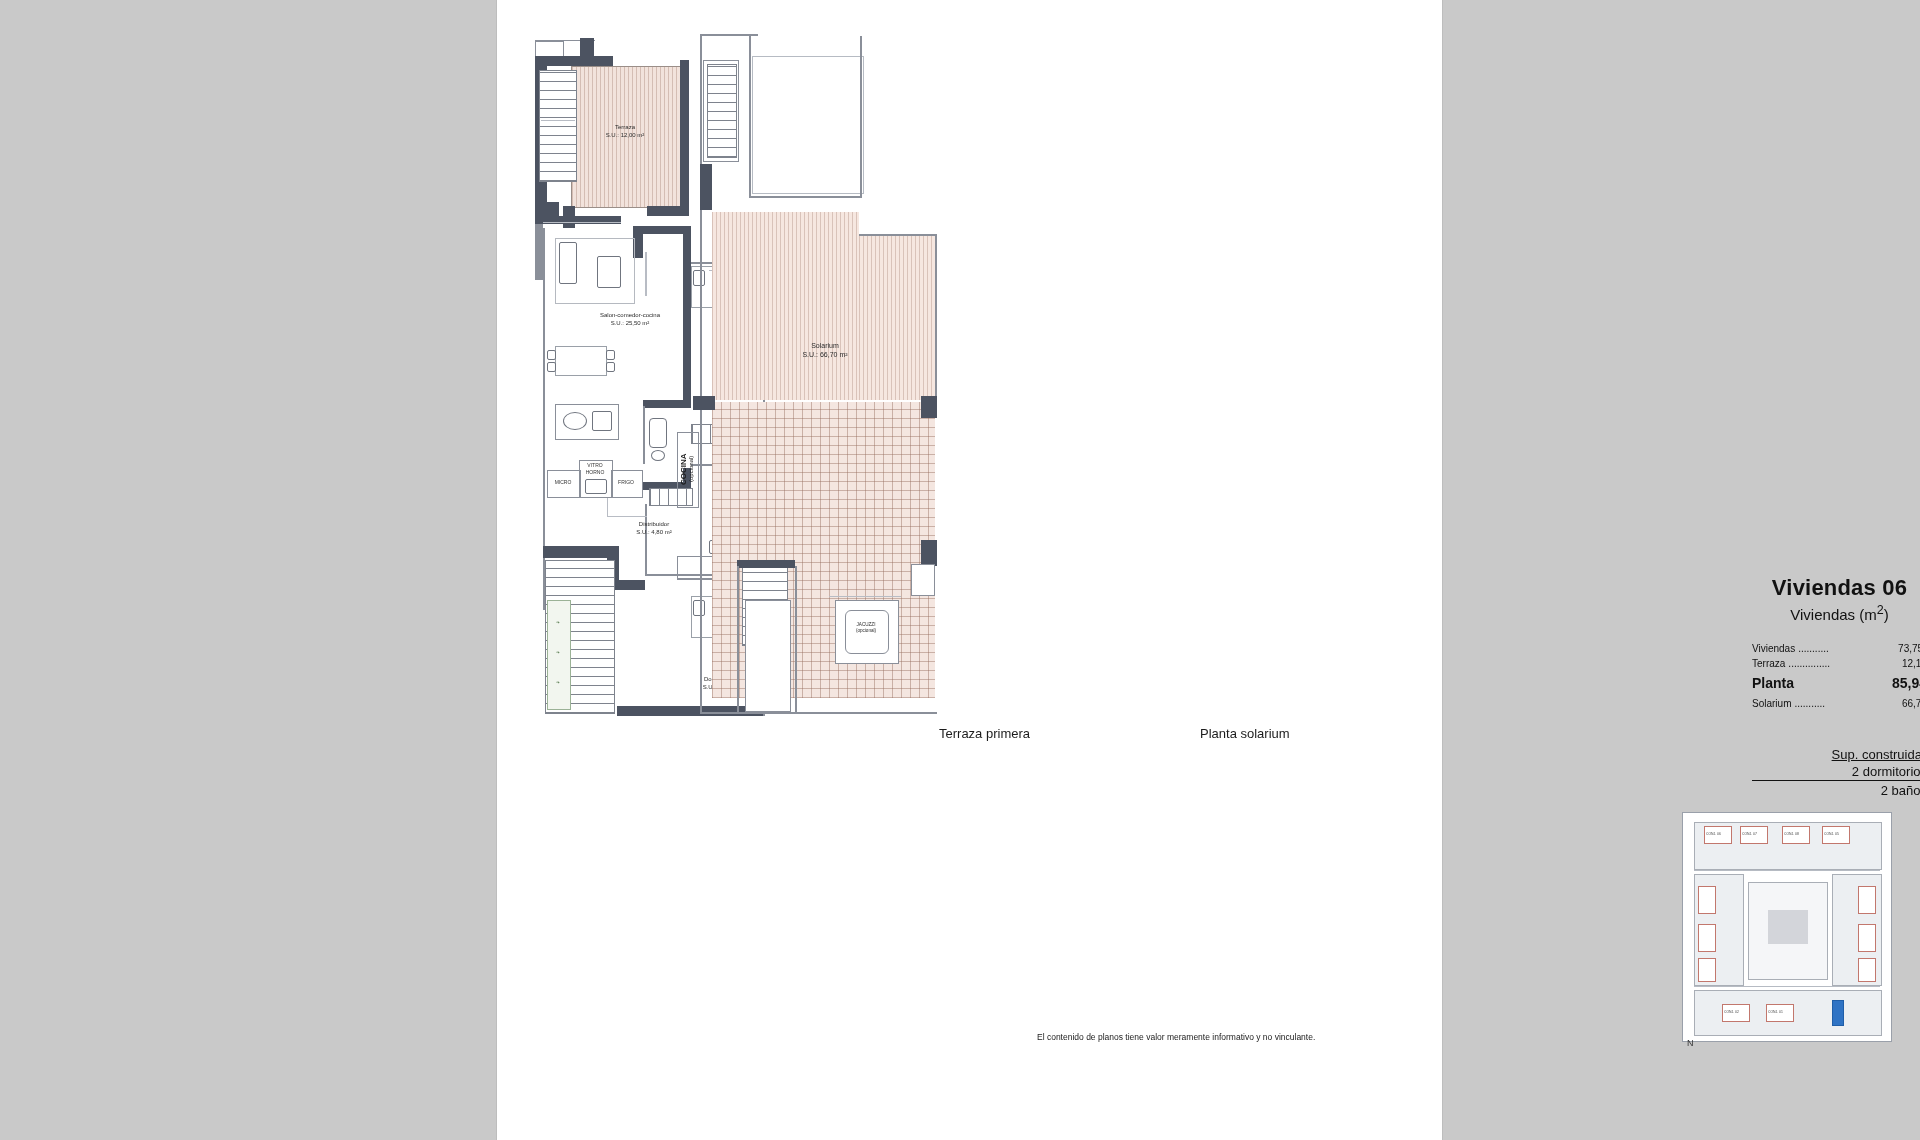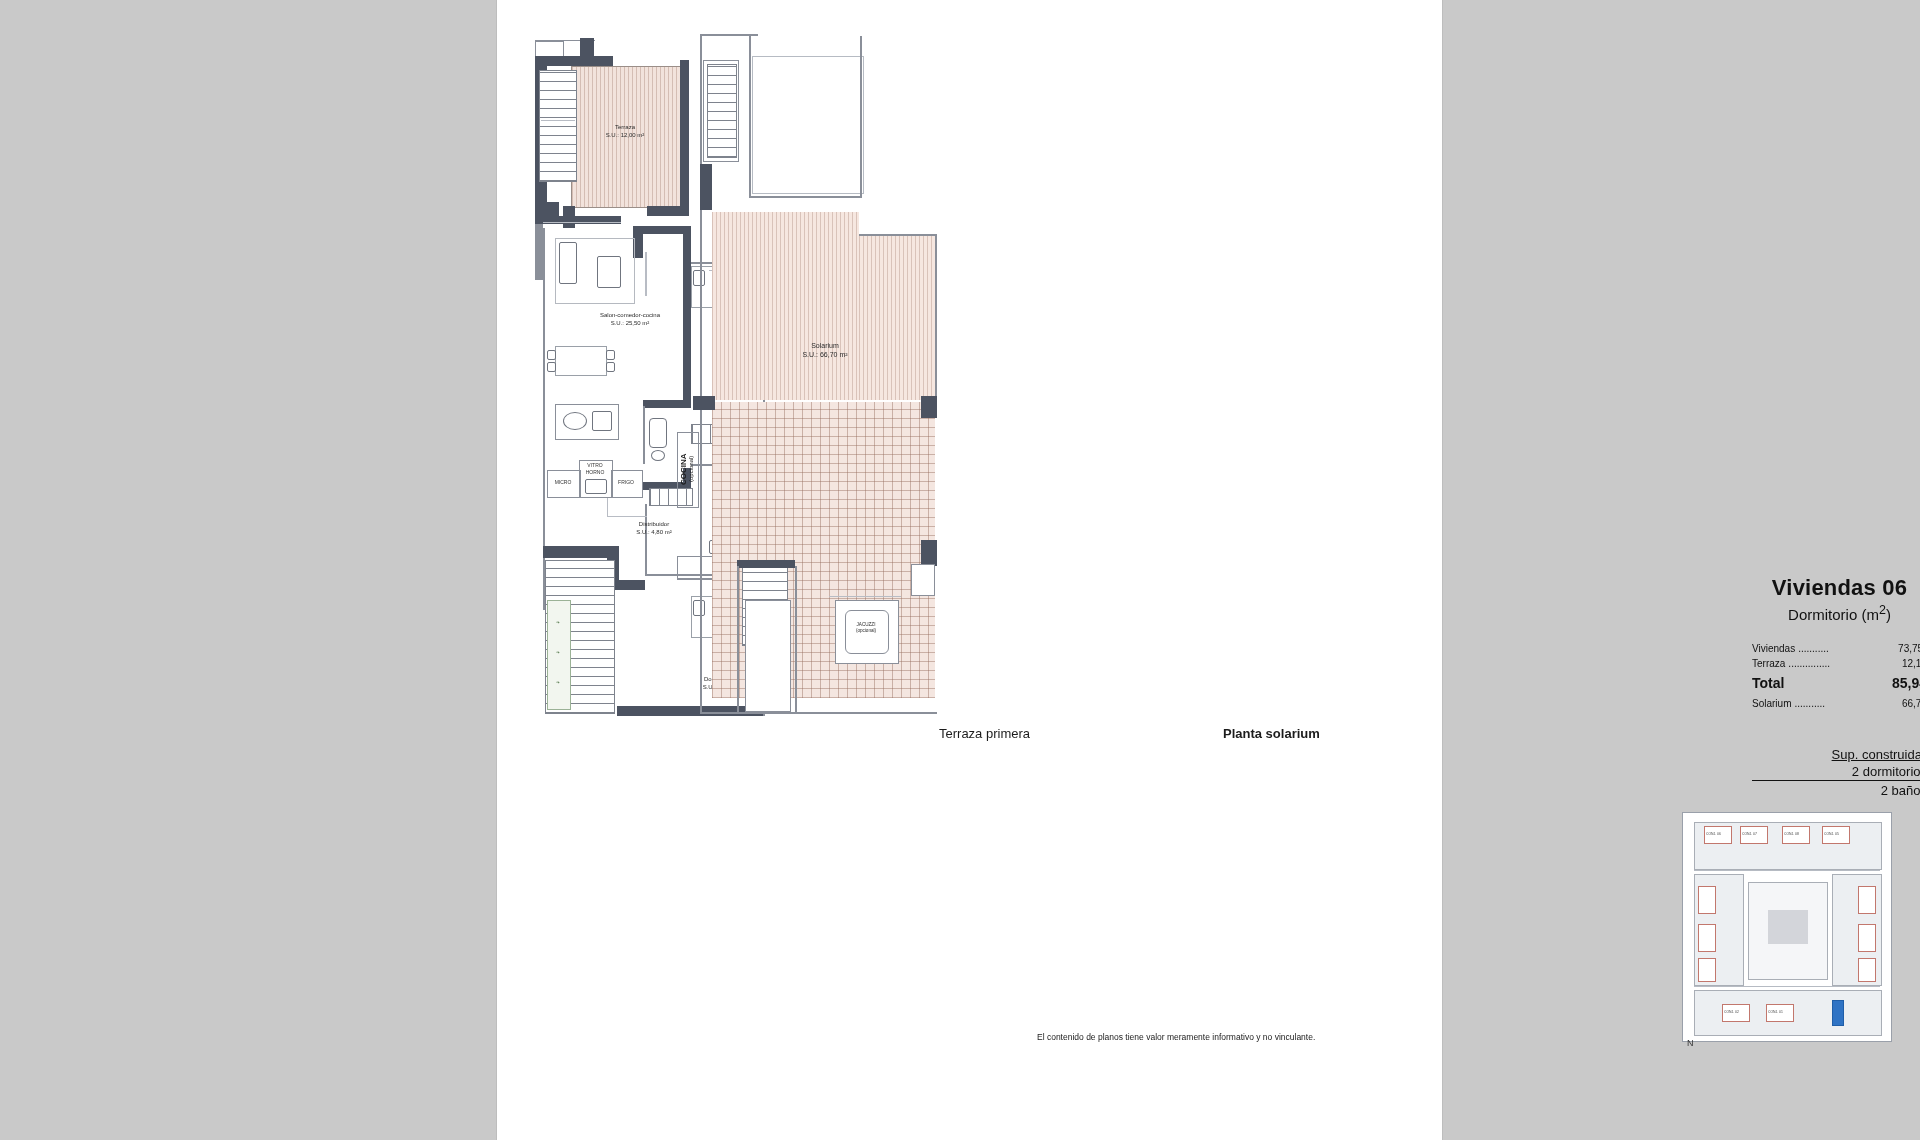--- a/index.html
+++ b/index.html
@@ -251,41 +251,41 @@
       <div class="boxw" style="left:338px;top:600px;width:62px;height:62px;border-color:#8a8f99;"></div>
       <div class="boxw" style="left:348px;top:610px;width:42px;height:42px;border-radius:6px;"></div>
       <div class="lbl" style="left:330px;top:622px;width:78px;font-size:4.6px;">
         <span class="ln">JACUZZI</span>
         <span class="ln">(opcional)</span>
       </div>
       <div class="hair" style="left:332px;top:596px;width:72px;height:1px;transform:rotate(0deg);"></div>
 
       <div class="thinwall" style="left:203px;top:712px;width:237px;height:2px;"></div>
 
-      <div class="plan-title" style="left:726px;top:726px;font-weight:bold;">Planta solarium</div>
+      <div class="plan-title" style="left:703px;top:726px;">Planta solarium</div>
     </div>
 
     <div id="info">
       <div class="h1">Viviendas 06</div>
       <div class="h2">
-        <span>Dormitorio (m</span><sup>2</sup><span>)</span>
+        <span>Viviendas (m</span><sup>2</sup><span>)</span>
       </div>
       <div class="rows">
         <div class="row">
           <span>Viviendas</span>
           <span class="dots">...........</span>
           <span>73,75*</span>
         </div>
         <div class="row">
           <span>Terraza</span>
           <span class="dots">...............</span>
           <span>12,19</span>
         </div>
         <div class="total">
-          <span>Total</span>
+          <span>Planta</span>
           <span>85,94</span>
         </div>
         <div class="row sol">
           <span>Solarium</span>
           <span class="dots">...........</span>
           <span>66,70</span>
         </div>
       </div>
       <div class="constr">
         <span class="u">Sup. construida*</span>

